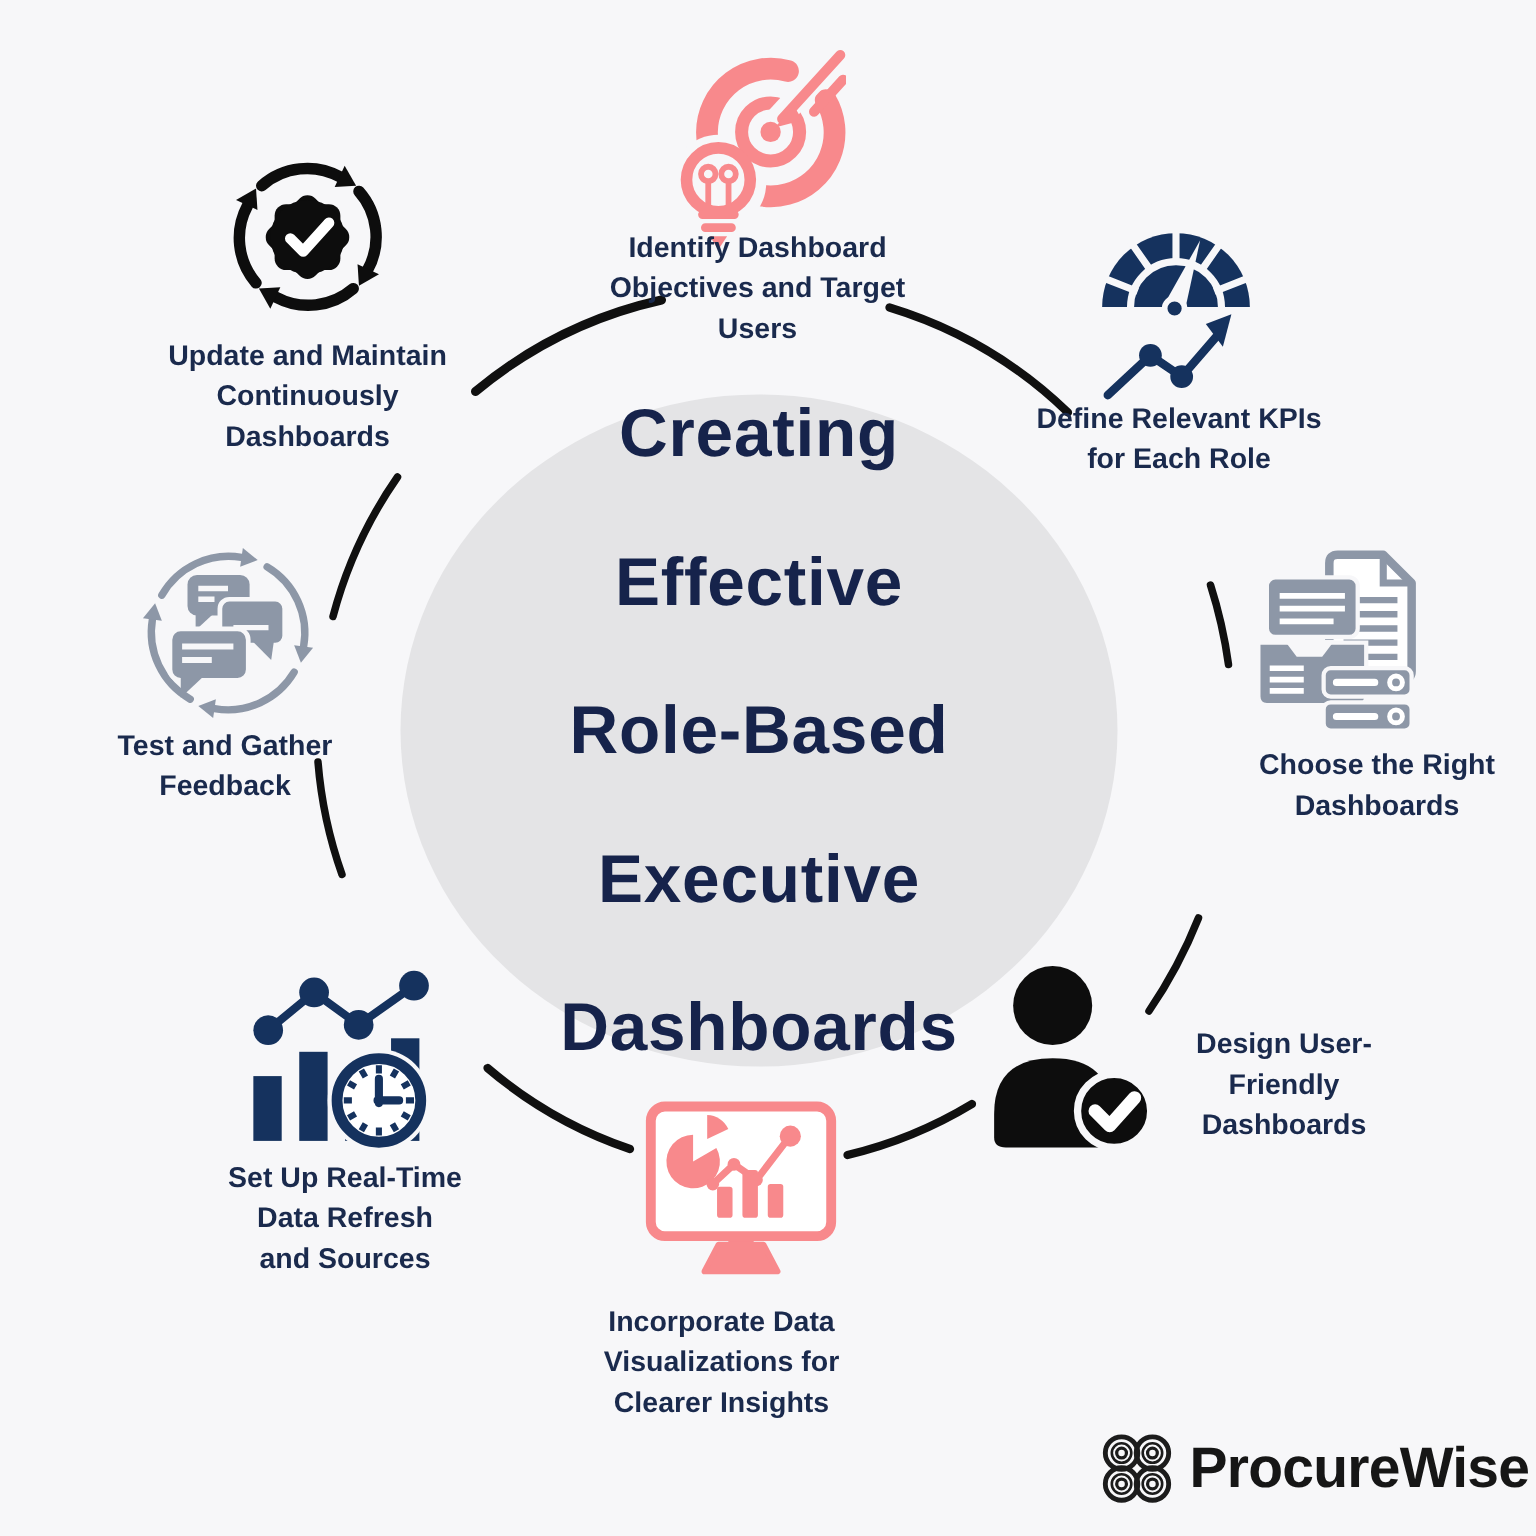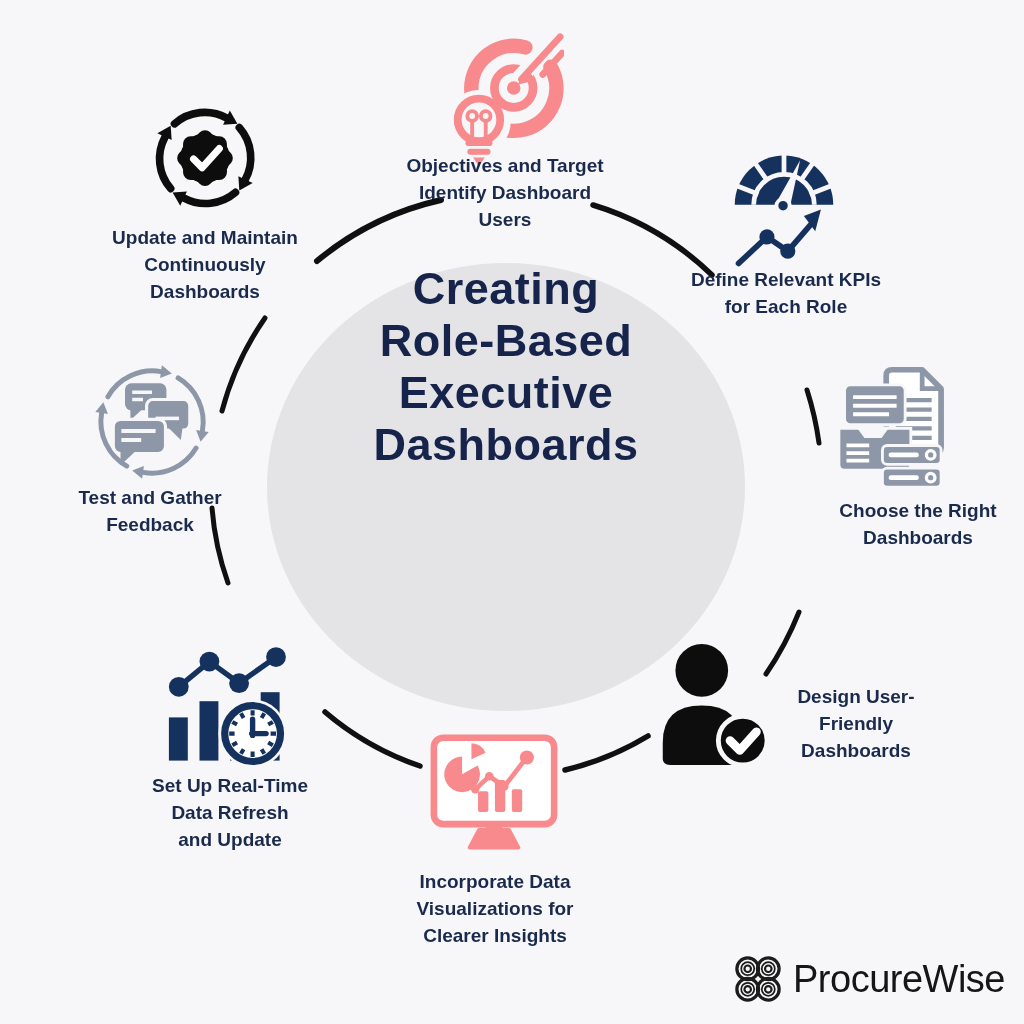--- a/index.html
+++ b/index.html
@@ -1,29 +1,29 @@
 <!DOCTYPE html>
 <html><head>
 <meta charset="utf-8">
 <style>
   html,body{margin:0;padding:0;}
   .stage{position:relative;width:1024px;height:1024px;background:#F7F7F9;overflow:hidden;
          font-family:"Liberation Sans",sans-serif;}
   .center-circle{position:absolute;left:267px;top:263px;width:478px;height:448px;
                  border-radius:50%;background:#E4E4E6;display:flex;flex-direction:column;
-                 align-items:center;justify-content:flex-start;}
+                 align-items:center;justify-content:space-between;}
   .center-circle span{display:block;font-size:45px;line-height:52px;font-weight:bold;
                       color:#16234B;letter-spacing:0.5px;}
   .label{position:absolute;text-align:center;font-weight:bold;font-size:19px;
          line-height:27px;color:#1A2A4D;}
   .label span{display:block;}
   .icon{position:absolute;}
   .arcs{position:absolute;left:0;top:0;pointer-events:none;}
   .brand{position:absolute;left:732px;top:953px;display:flex;align-items:center;gap:9px;}
-  .brand-name{font-size:38px;font-weight:400;color:#161616;letter-spacing:-0.5px;}
+  .brand-name{font-size:38px;font-weight:700;color:#161616;letter-spacing:-0.5px;}
 </style>
 </head>
 <body>
 
 <div class="stage">
 
   <svg class="arcs" width="1024" height="1024" viewBox="0 0 1024 1024">
     <g fill="none" stroke="#101010" stroke-linecap="round">
       <path stroke-width="5.5" d="M593 205 A295 295 0 0 1 712 275"></path>
       <path stroke-width="5" d="M807 390 A315 315 0 0 1 819 443"></path>
@@ -31,20 +31,21 @@
       <path stroke-width="5.5" d="M648 736 A290 290 0 0 1 565 770"></path>
       <path stroke-width="5.5" d="M420 766 A290 290 0 0 1 325 712"></path>
       <path stroke-width="5" d="M228 583 A295 295 0 0 1 212 508"></path>
       <path stroke-width="5" d="M222 411 A295 295 0 0 1 265 318"></path>
       <path stroke-width="6" d="M317 261 A295 295 0 0 1 441 200"></path>
     </g>
   </svg>
 
   <div class="center-circle">
     <span>Creating</span>
+    <span>Effective</span>
     <span>Role-Based</span>
     <span>Executive</span>
     <span>Dashboards</span>
   </div>
 
   <svg class="icon" style="left:448px;top:28px" width="116" height="147" viewBox="0 0 120 152">
     <path d="M106 40 A44 44 0 1 1 80 20" fill="none" stroke="#F8898C" stroke-width="15" stroke-linecap="round"></path>
     <circle cx="32" cy="97" r="33" fill="#F7F7F9"></circle>
     <rect x="10" y="108" width="44" height="44" fill="#F7F7F9"></rect>
     <circle cx="68" cy="62" r="20" fill="#F7F7F9" stroke="#F8898C" stroke-width="9"></circle>
@@ -54,22 +55,22 @@
     <path d="M118 26 L98 48" stroke="#F8898C" stroke-width="7" stroke-linecap="round"></path>
     <path d="M71 59 L84 44 L90 54 Z" fill="#F8898C"></path>
     <circle cx="32" cy="95" r="22" fill="none" stroke="#F8898C" stroke-width="8"></circle>
     <circle cx="25" cy="91" r="5" fill="none" stroke="#F8898C" stroke-width="4"></circle>
     <circle cx="39" cy="91" r="5" fill="none" stroke="#F8898C" stroke-width="4"></circle>
     <path d="M25 96 V113 M39 96 V113" stroke="#F8898C" stroke-width="4"></path>
     <path d="M21 119 H43 M23 128 H41" stroke="#F8898C" stroke-width="6" stroke-linecap="round"></path>
     <path d="M26 134 H38 L32 143 Z" fill="#F8898C"></path>
   </svg>
   <div class="label" style="left:384px;top:152px;width:242px">
+    <span>Identify Dashboard</span>
     <span>Objectives and Target</span>
-    <span>Identify Dashboard</span>
     <span>Users</span>
   </div>
 
   <svg class="icon" style="left:727px;top:146px" width="114" height="125" viewBox="0 0 120 132">
     <path d="M8 62 A52 52 0 0 1 112 62 Z" fill="#15325E"></path>
     <path d="M28 62 A32 32 0 0 1 92 62" fill="none" stroke="#F7F7F9" stroke-width="5"></path>
     <path d="M60 30 V6 M42 36 L28 16 M78 36 L92 16 M33 51 L10 42 M87 51 L110 42" stroke="#F7F7F9" stroke-width="5"></path>
     <path d="M54 56 L77 15 L67 61 Z" fill="#F7F7F9"></path>
     <circle cx="59" cy="63" r="7" fill="#15325E" stroke="#F7F7F9" stroke-width="4"></circle>
     <path d="M12 124 L42 96 L64 111 L90 81" fill="none" stroke="#15325E" stroke-width="6" stroke-linecap="round"></path>
@@ -122,21 +123,21 @@
     <rect x="71" y="50" width="11" height="34" rx="2" fill="#F8898C"></rect>
     <rect x="89" y="60" width="11" height="24" rx="2" fill="#F8898C"></rect>
     <path d="M50 60 L65 46 L81 57 L104 27" fill="none" stroke="#F8898C" stroke-width="5" stroke-linecap="round"></path>
     <circle cx="50" cy="60" r="4.5" fill="#F8898C"></circle>
     <circle cx="65" cy="46" r="4.5" fill="#F8898C"></circle>
     <circle cx="81" cy="57" r="4.5" fill="#F8898C"></circle>
     <circle cx="105" cy="26" r="7.5" fill="#F8898C"></circle>
     <rect x="61" y="97" width="18" height="12" fill="#F8898C"></rect>
     <path d="M44 122 L54 103 H86 L96 122 Z" fill="#F8898C" stroke="#F8898C" stroke-width="4" stroke-linejoin="round"></path>
   </svg>
-  <div class="label" style="left:374px;top:868px;width:242px">
+  <div class="label" style="left:360px;top:868px;width:242px">
     <span>Incorporate Data</span>
     <span>Visualizations for</span>
     <span>Clearer Insights</span>
   </div>
 
   <svg class="icon" style="left:159px;top:640px" width="135" height="126" viewBox="0 0 150 140">
     <path d="M22 52 L56 24 L89 48 L130 19" fill="none" stroke="#15325E" stroke-width="6"></path>
     <circle cx="22" cy="52" r="11" fill="#15325E"></circle>
     <circle cx="56" cy="24" r="11" fill="#15325E"></circle>
     <circle cx="89" cy="48" r="11" fill="#15325E"></circle>
@@ -148,21 +149,21 @@
     <circle cx="104" cy="104" r="38" fill="#F7F7F9"></circle>
     <circle cx="104" cy="104" r="31" fill="#FFFFFF" stroke="#15325E" stroke-width="8"></circle>
     <path d="M104 84 L104 78 M114 86.7 L117 81.5 M121.3 94 L126.5 91 M124 104 L130 104
              M121.3 114 L126.5 117 M114 121.3 L117 126.5 M104 124 L104 130 M94 121.3 L91 126.5
              M86.7 114 L81.5 117 M84 104 L78 104 M86.7 94 L81.5 91 M94 86.7 L91 81.5" stroke="#15325E" stroke-width="4.5"></path>
     <path d="M104 106 V88 M103 104 H119" stroke="#15325E" stroke-width="6" stroke-linecap="round"></path>
   </svg>
   <div class="label" style="left:108px;top:772px;width:244px">
     <span>Set Up Real-Time</span>
     <span>Data Refresh</span>
-    <span>and Update</span>
+    <span>and Sources</span>
   </div>
 
   <svg class="icon" style="left:89px;top:359px" width="126" height="126" viewBox="0 0 140 140">
     <g fill="none" stroke="#8D97A7" stroke-width="5.5" stroke-linecap="round">
       <path d="M21 42 A57 57 0 0 1 80 14"></path>
       <path d="M99 21 A57 57 0 0 1 126 80"></path>
       <path d="M119 99 A57 57 0 0 1 60 126"></path>
       <path d="M42 119 A57 57 0 0 1 14 60"></path>
     </g>
     <path d="M92 16 L79 21 L81 7 Z" fill="#8D97A7"></path>

